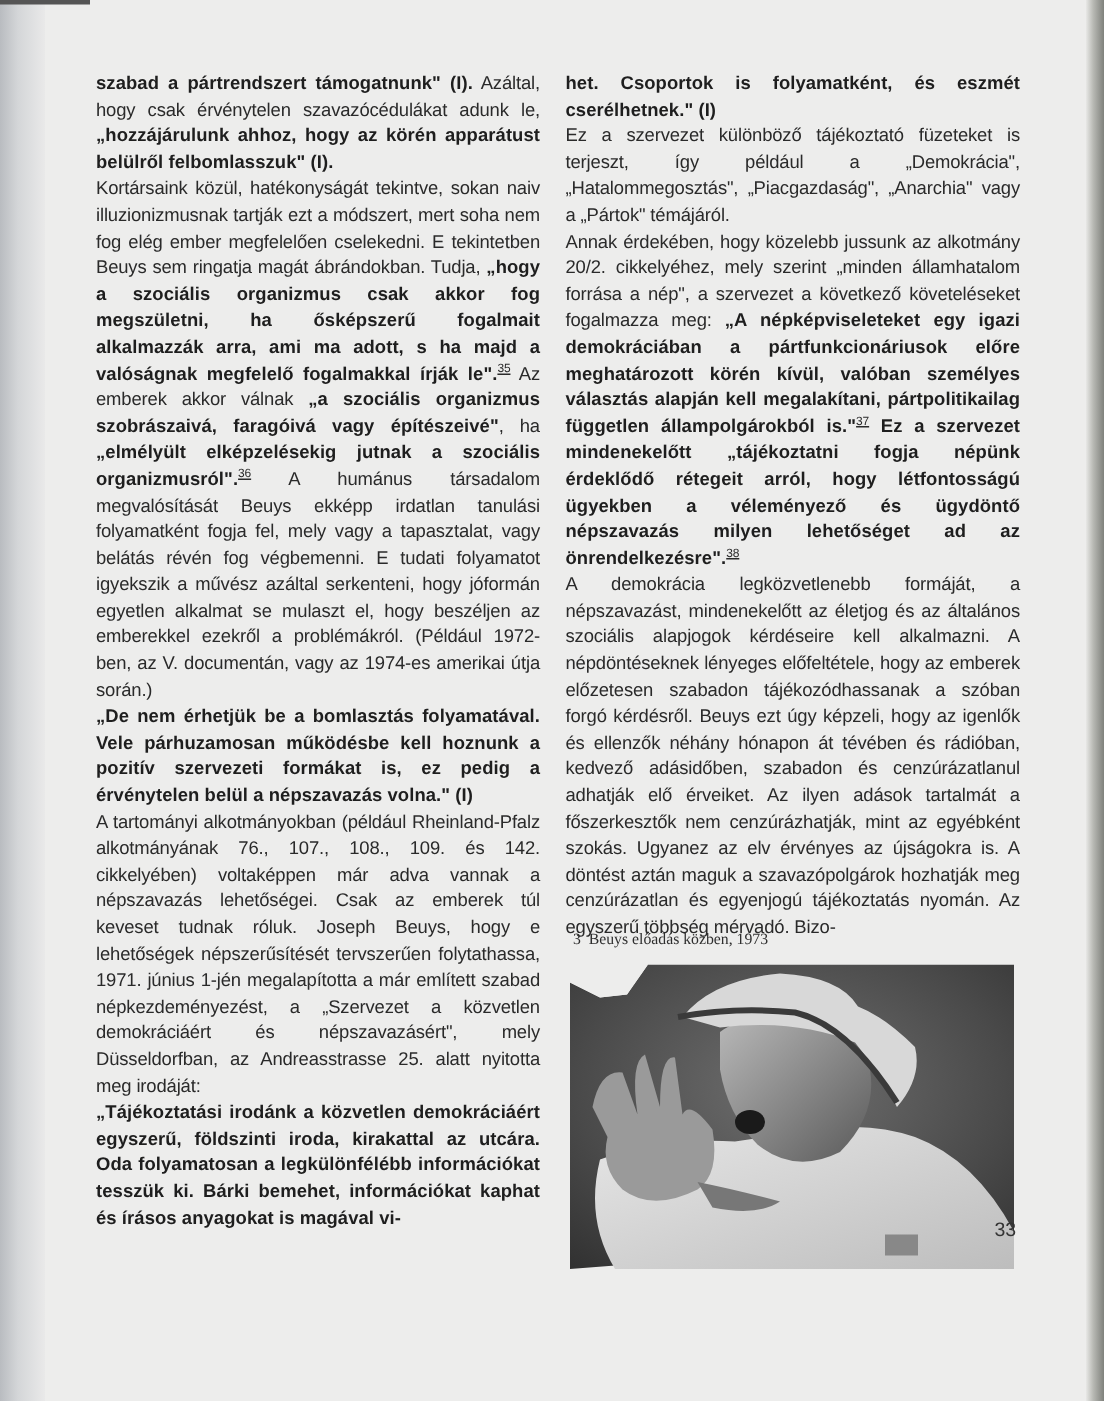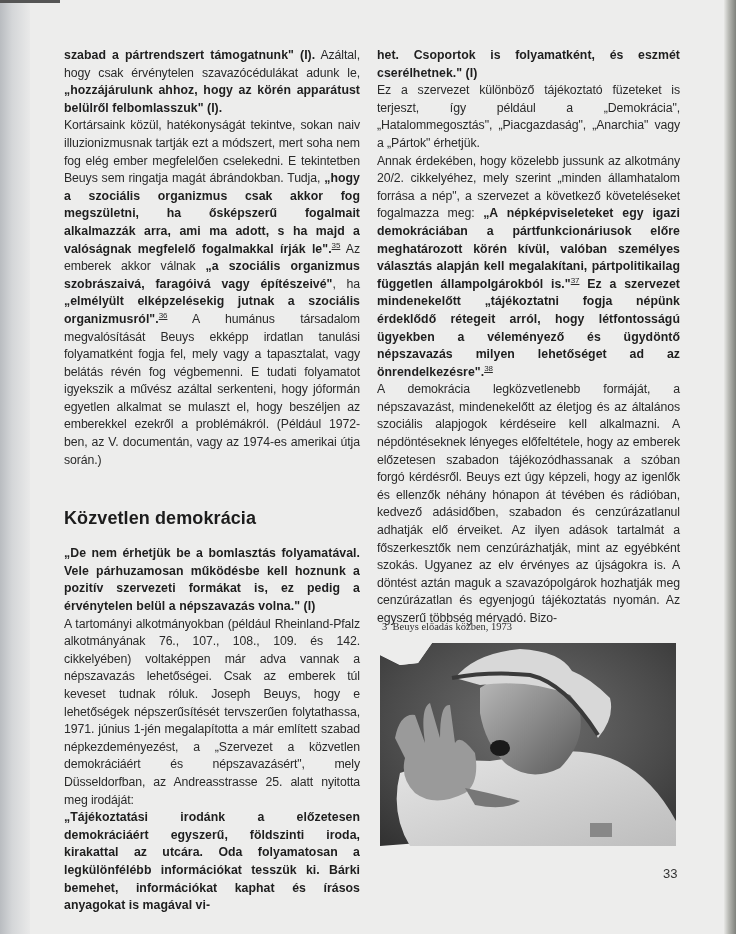--- a/index.html
+++ b/index.html
@@ -36,42 +36,41 @@
     color:#1c1c1c; letter-spacing:0.1px; text-align:left;
   }
   .caption {
     position:absolute; left:382px; top:620px;
     font-size:10.5px; line-height:14px; color:#2e2e2e;font-family:Liberation Serif, serif;
   }
   .photo {
     position:absolute; left:380px; top:643px; width:296px; height:203px;
   }
   .page-number {
-    position:absolute; left:663px; top:866px; font-size:13px; color:#333;
+    position:absolute; left:663px; top:812px; font-size:13px; color:#333;
   }
 </style>
 </head>
 <body>
 
 <div class="edge-left"></div>
 <div class="edge-top"></div>
 <div class="edge-right"></div>
 
 <div class="col col-left">
   <p><b>szabad a pártrendszert támogatnunk" (I).</b><span> Azáltal, hogy csak érvénytelen szavazócédulákat adunk le, </span><b>„hozzájárulunk ahhoz, hogy az körén apparátust belülről felbomlasszuk" (I).</b></p>
   <p><span>Kortársaink közül, hatékonyságát tekintve, sokan naiv illuzionizmusnak tartják ezt a módszert, mert soha nem fog elég ember megfelelően cselekedni. E tekintetben Beuys sem ringatja magát ábrándokban. Tudja, </span><b>„hogy a szociális organizmus csak akkor fog megszületni, ha ősképszerű fogalmait alkalmazzák arra, ami ma adott, s ha majd a valóságnak megfelelő fogalmakkal írják le".</b><sup>35</sup><span> Az emberek akkor válnak </span><b>„a szociális organizmus szobrászaivá, faragóivá vagy építészeivé"</b><span>, ha </span><b>„elmélyült elképzelésekig jutnak a szociális organizmusról".</b><sup>36</sup><span> A humánus társadalom megvalósítását Beuys ekképp irdatlan tanulási folyamatként fogja fel, mely vagy a tapasztalat, vagy belátás révén fog végbemenni. E tudati folyamatot igyekszik a művész azáltal serkenteni, hogy jóformán egyetlen alkalmat se mulaszt el, hogy beszéljen az emberekkel ezekről a problémákról. (Például 1972-ben, az V. documentán, vagy az 1974-es amerikai útja során.)</span></p>
-  <div class="heading">Közvetlen demokrácia</div>
   <p><b>„De nem érhetjük be a bomlasztás folyamatával. Vele párhuzamosan működésbe kell hoznunk a pozitív szervezeti formákat is, ez pedig a érvénytelen belül a népszavazás volna." (I)</b></p>
   <p><span>A tartományi alkotmányokban (például Rheinland-Pfalz alkotmányának 76., 107., 108., 109. és 142. cikkelyében) voltaképpen már adva vannak a népszavazás lehetőségei. Csak az emberek túl keveset tudnak róluk. Joseph Beuys, hogy e lehetőségek népszerűsítését tervszerűen folytathassa, 1971. június 1-jén megalapította a már említett szabad népkezdeményezést, a „Szervezet a közvetlen demokráciáért és népszavazásért", mely Düsseldorfban, az Andreasstrasse 25. alatt nyitotta meg irodáját:</span></p>
-  <p><b>„Tájékoztatási irodánk a előzetesen demokráciáért egyszerű, földszinti iroda, kirakattal az utcára. Oda folyamatosan a legkülönfélébb információkat tesszük ki. Bárki bemehet, információkat kaphat és írásos anyagokat is magával vi-</b></p>
+  <p><b>„Tájékoztatási irodánk a közvetlen demokráciáért egyszerű, földszinti iroda, kirakattal az utcára. Oda folyamatosan a legkülönfélébb információkat tesszük ki. Bárki bemehet, információkat kaphat és írásos anyagokat is magával vi-</b></p>
 </div>
 
 <div class="col col-right">
   <p><b>het. Csoportok is folyamatként, és eszmét cserélhetnek." (I)</b></p>
-  <p><span>Ez a szervezet különböző tájékoztató füzeteket is terjeszt, így például a „Demokrácia", „Hatalommegosztás", „Piacgazdaság", „Anarchia" vagy a „Pártok" érhetjük.</span></p>
+  <p><span>Ez a szervezet különböző tájékoztató füzeteket is terjeszt, így például a „Demokrácia", „Hatalommegosztás", „Piacgazdaság", „Anarchia" vagy a „Pártok" témájáról.</span></p>
   <p><span>Annak érdekében, hogy közelebb jussunk az alkotmány 20/2. cikkelyéhez, mely szerint „minden államhatalom forrása a nép", a szervezet a következő követeléseket fogalmazza meg: </span><b>„A népképviseleteket egy igazi demokráciában a pártfunkcionáriusok előre meghatározott körén kívül, valóban személyes választás alapján kell megalakítani, pártpolitikailag független állampolgárokból is."</b><sup>37</sup><b> Ez a szervezet mindenekelőtt </b><b>„tájékoztatni fogja népünk érdeklődő rétegeit arról, hogy létfontosságú ügyekben a véleményező és ügydöntő népszavazás milyen lehetőséget ad az önrendelkezésre".</b><sup>38</sup></p>
   <p><span>A demokrácia legközvetlenebb formáját, a népszavazást, mindenekelőtt az életjog és az általános szociális alapjogok kérdéseire kell alkalmazni. A népdöntéseknek lényeges előfeltétele, hogy az emberek előzetesen szabadon tájékozódhassanak a szóban forgó kérdésről. Beuys ezt úgy képzeli, hogy az igenlők és ellenzők néhány hónapon át tévében és rádióban, kedvező adásidőben, szabadon és cenzúrázatlanul adhatják elő érveiket. Az ilyen adások tartalmát a főszerkesztők nem cenzúrázhatják, mint az egyébként szokás. Ugyanez az elv érvényes az újságokra is. A döntést aztán maguk a szavazópolgárok hozhatják meg cenzúrázatlan és egyenjogú tájékoztatás nyomán. Az egyszerű többség mérvadó. Bizo-</span></p>
 </div>
 
 <div class="caption">
   <span>3</span>&nbsp;
   <span>Beuys előadás közben, 1973</span>
 </div>
 
 <svg class="photo" viewBox="0 0 296 203" preserveAspectRatio="none">

